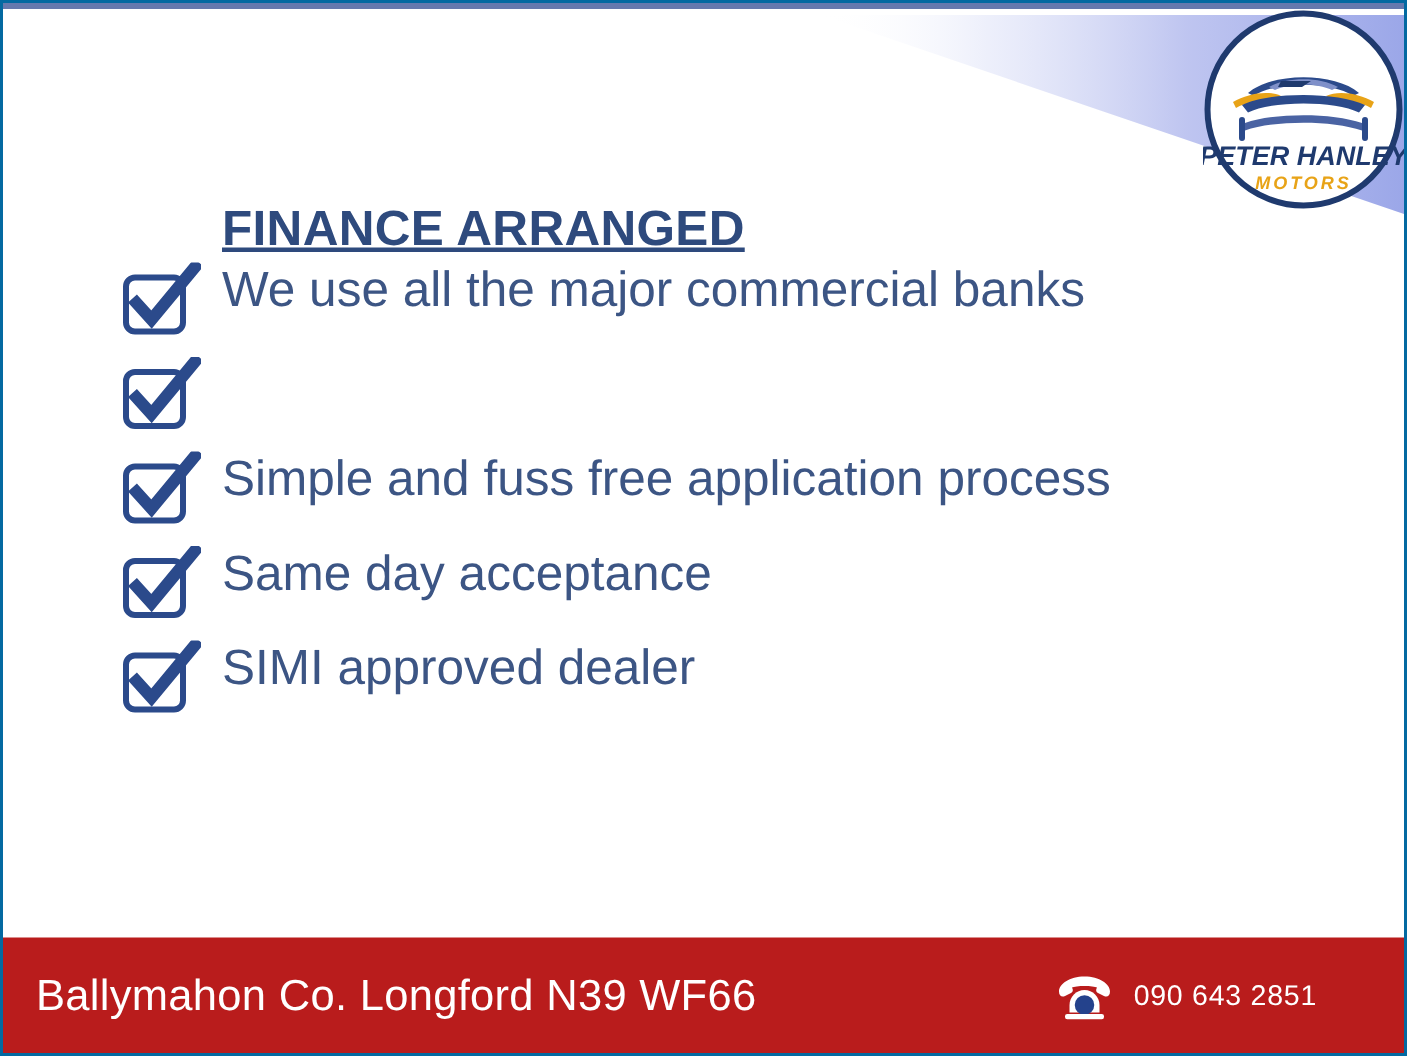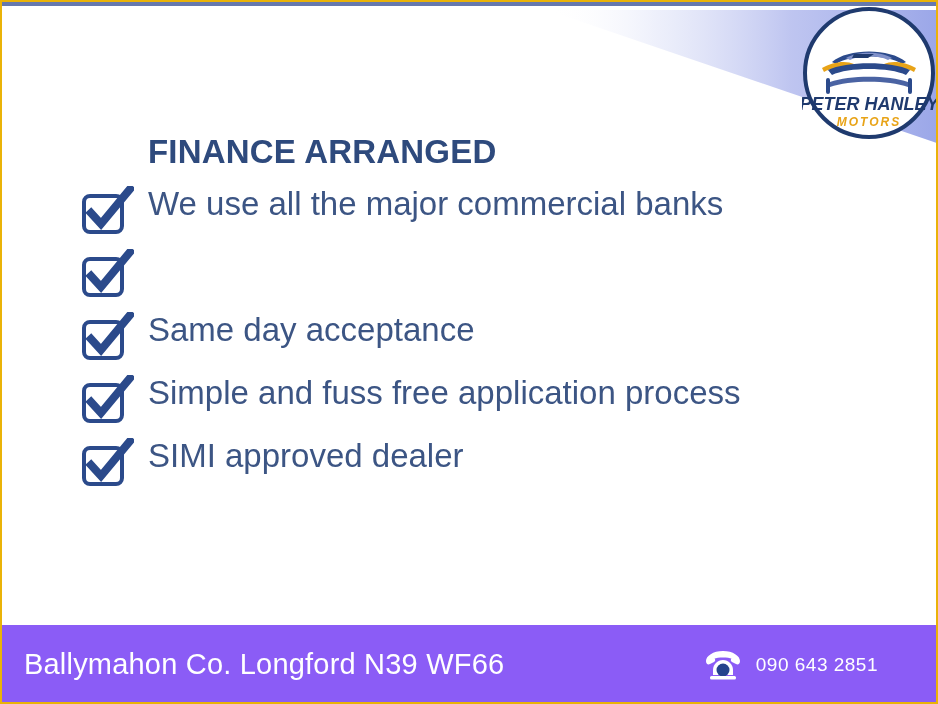--- a/index.html
+++ b/index.html
@@ -12,21 +12,21 @@
     font-family: "Liberation Sans", sans-serif;
   }
 
   .poster {
     position: relative;
     width: 938px;
     height: 704px;
     background: #ffffff;
     overflow: hidden;
     box-sizing: border-box;
-    border: 2px solid #eab308;
+    border: 2px solid #0369a1;
   }
 
   
   .header-wedge {
     position: absolute;
     top: 0;
     left: 0;
     width: 938px;
     height: 160px;
     pointer-events: none;
@@ -48,22 +48,23 @@
     top: 131px;
     left: 78px;
     width: 800px;
   }
 
   .page-title {
     color: #2e4a7d;
     font-size: 33px;
     font-weight: 600;
     letter-spacing: 0.2px;
-    margin: 0 0 15px 68px;
-    white-space: nowrap;
+    margin: 0 0 4px 68px;
+    white-space: nowrap;
+    text-decoration: underline;
   }
 
   .feature-list {
     list-style: none;
     margin: 0;
     padding: 0;
   }
   .feature-item {
     display: flex;
     align-items: flex-start;
@@ -86,21 +87,21 @@
     white-space: nowrap;
   }
 
   
   .footer-bar {
     position: absolute;
     left: -2px;
     right: -2px;
     bottom: -2px;
     height: 79px;
-    background: #8b5cf6;
+    background: #b91c1c;
     display: flex;
     align-items: center;
     justify-content: space-between;
     padding: 0 30px 0 24px;
     box-sizing: border-box;
   }
   .footer-address {
     color: #ffffff;
     font-size: 29px;
     font-weight: 400;
@@ -190,31 +191,31 @@
         </span>
       </li>
 
       <li class="feature-item">
         <span class="check-icon">
           <svg width="54" height="50" viewBox="0 0 54 50" xmlns="http://www.w3.org/2000/svg">
             <rect x="4" y="10" width="38" height="36" rx="6" ry="6" fill="none" stroke="#2b4a8b" stroke-width="4"></rect>
             <path d="M11 27 L21 38 L50 3" fill="none" stroke="#2b4a8b" stroke-width="8" stroke-linecap="square" stroke-linejoin="miter"></path>
           </svg>
         </span>
+        <span class="feature-label">Simple and fuss free application process</span>
+      </li>
+
+      <li class="feature-item">
+        <span class="check-icon">
+          <svg width="54" height="50" viewBox="0 0 54 50" xmlns="http://www.w3.org/2000/svg">
+            <rect x="4" y="10" width="38" height="36" rx="6" ry="6" fill="none" stroke="#2b4a8b" stroke-width="4"></rect>
+            <path d="M11 27 L21 38 L50 3" fill="none" stroke="#2b4a8b" stroke-width="8" stroke-linecap="square" stroke-linejoin="miter"></path>
+          </svg>
+        </span>
         <span class="feature-label">Same day acceptance</span>
-      </li>
-
-      <li class="feature-item">
-        <span class="check-icon">
-          <svg width="54" height="50" viewBox="0 0 54 50" xmlns="http://www.w3.org/2000/svg">
-            <rect x="4" y="10" width="38" height="36" rx="6" ry="6" fill="none" stroke="#2b4a8b" stroke-width="4"></rect>
-            <path d="M11 27 L21 38 L50 3" fill="none" stroke="#2b4a8b" stroke-width="8" stroke-linecap="square" stroke-linejoin="miter"></path>
-          </svg>
-        </span>
-        <span class="feature-label">Simple and fuss free application process</span>
       </li>
 
 
       <li class="feature-item">
         <span class="check-icon">
           <svg width="54" height="50" viewBox="0 0 54 50" xmlns="http://www.w3.org/2000/svg">
             <rect x="4" y="10" width="38" height="36" rx="6" ry="6" fill="none" stroke="#2b4a8b" stroke-width="4"></rect>
             <path d="M11 27 L21 38 L50 3" fill="none" stroke="#2b4a8b" stroke-width="8" stroke-linecap="square" stroke-linejoin="miter"></path>
           </svg>
         </span>

